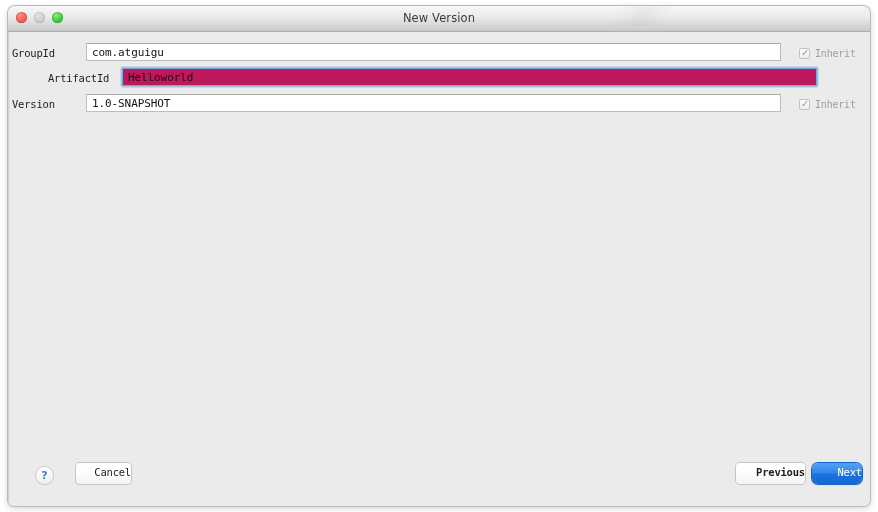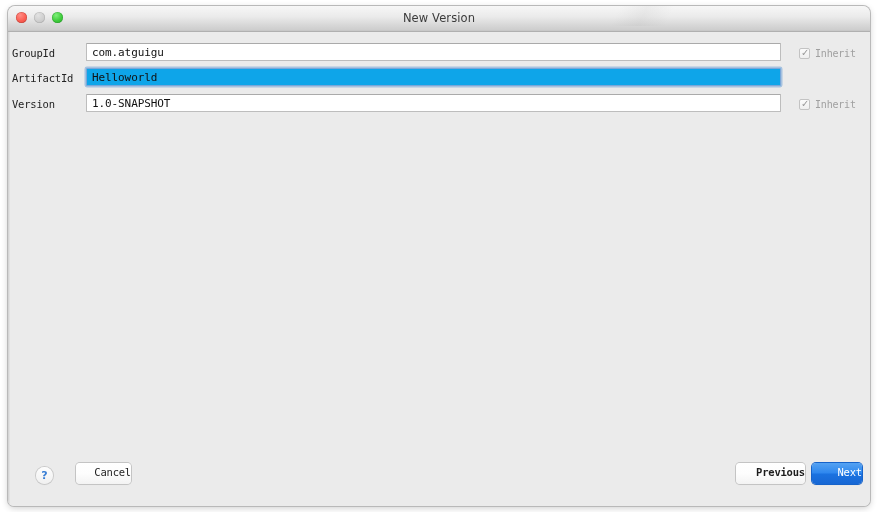--- a/index.html
+++ b/index.html
@@ -112,21 +112,21 @@
     color: #111111;
     padding: 0 0 0 5px;
     line-height: 16px;
     font-family: "DejaVu Sans Mono", "Liberation Mono", monospace;
     letter-spacing: -0.1px;
     outline: none;
   }
   .form-row .text-field.focused {
     border: 1px solid #7aa7d8;
     box-shadow: 0 0 0 1.5px rgba(110,160,215,0.55);
-    background: #0ea5e9;
+    background: #be185d;
   }
   .inherit-box {
     position: absolute;
     left: 791px;
     top: 1px;
     display: flex;
     align-items: center;
     gap: 5px;
     height: 18px;
   }
@@ -194,20 +194,21 @@
     color: #1d1d1d;
   }
   #cancel-button { left: 68px;  width: 55px; }
   #previous-button { left: 728px; width: 69px; font-weight: bold; }
   #next-button {
     left: 804px;
     width: 50px;
     background: linear-gradient(to bottom, #54a2f2 0%, #2e87ee 48%, #1b72e0 52%, #1767d4 100%);
     box-shadow: 0 0 0 1px #1663ca, 0 1px 1px rgba(0,0,0,0.18);
     color: #ffffff;
+    border-radius: 6px;
   }
 
   
   #left-edge {
     position: absolute;
     left: 0; top: 0; bottom: 0;
     width: 2px;
     background: linear-gradient(to right, #cfcfcf, #e7e7e7);
     pointer-events: none;
   }
@@ -245,21 +246,21 @@
       <div class="row-label">GroupId</div>
       <input class="text-field" type="text" value="com.atguigu" style="">
       <div class="inherit-box">
         <span class="checkbox">
           <span class="tick">✓</span>
         </span>
         <span class="inherit-label">Inherit</span>
       </div>
     </div>
 
-    <div class="form-row" style="top:36px;">
+    <div class="form-row" style="top:36px;margin-left:36px;">
       <div class="row-label">ArtifactId</div>
       <input class="text-field focused" type="text" value="Helloworld" style="">
     </div>
 
     <div class="form-row" style="top:62px;">
       <div class="row-label">Version</div>
       <input class="text-field" type="text" value="1.0-SNAPSHOT" style="">
       <div class="inherit-box">
         <span class="checkbox">
           <span class="tick">✓</span>

